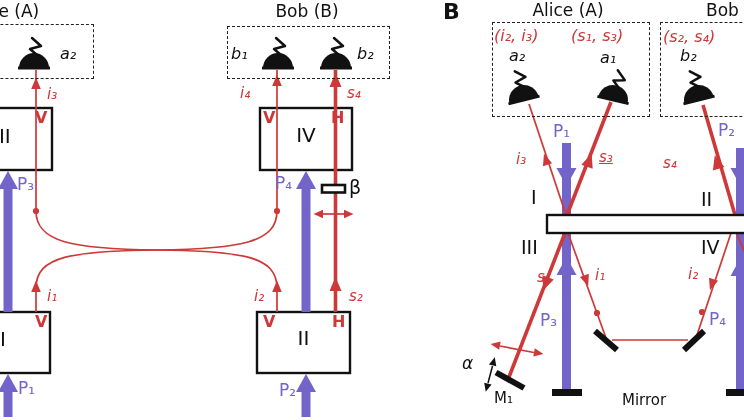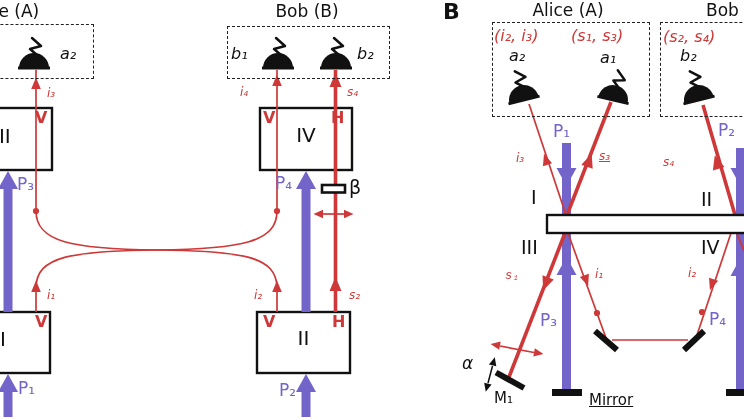--- a/index.html
+++ b/index.html
@@ -16,21 +16,21 @@
     font-family:"DejaVu Sans","Liberation Sans",sans-serif;
   }
   #fig svg{position:absolute;left:0;top:0;}
   .lbl{position:absolute;white-space:nowrap;line-height:1.05;}
   .t-title{font-size:17px;color:var(--ink);}
   .t-b{font-size:22px;font-weight:bold;color:var(--ink);}
   .t-roman{font-size:20px;color:var(--ink);}
   .t-roman-b{font-size:19px;color:var(--ink);}
   .t-pol{font-size:16px;font-weight:600;color:var(--red);}
   .t-pump{font-size:17px;color:var(--purple);}
-  .t-ph{font-size:12px;font-style:italic;color:var(--red);}
+  .t-ph{font-size:15px;font-style:italic;color:var(--red);}
   .t-det{font-size:16px;font-style:italic;color:var(--ink);}
   .t-modes{font-size:16px;font-style:italic;color:var(--red);}
   .t-plain{font-size:15px;color:var(--ink);}
   .t-greek{font-size:19px;color:var(--ink);}
   .t-alpha{font-size:17px;font-style:italic;color:var(--ink);}
   .ctr{text-align:center;}
   .dashbox{
     position:absolute;
     border:1.6px dashed #222;
     background:transparent;
@@ -215,22 +215,22 @@
   <div class="lbl t-det" style="left:680px;top:48px;">b₂</div>
   <div class="lbl t-pump" style="left:553px;top:123px;">P₁</div>
   <div class="lbl t-pump" style="left:718px;top:122px;">P₂</div>
   <div class="lbl t-ph" style="left:516px;top:152px;">i₃</div>
   <div class="lbl t-ph" style="left:599px;top:150px;text-decoration:underline;">s₃</div>
   <div class="lbl t-ph" style="left:663px;top:156px;">s₄</div>
   <div class="lbl t-roman-b" style="left:531px;top:188px;">I</div>
   <div class="lbl t-roman-b" style="left:701px;top:190px;">II</div>
   <div class="lbl t-roman-b" style="left:521px;top:238px;">III</div>
   <div class="lbl t-roman-b" style="left:701px;top:238px;">IV</div>
-  <div class="lbl t-ph" style="left:505px;top:270px;font-family:Liberation Mono, monospace;">s₁</div>
+  <div class="lbl t-ph" style="left:537px;top:270px;">s₁</div>
   <div class="lbl t-ph" style="left:595px;top:268px;">i₁</div>
   <div class="lbl t-ph" style="left:688px;top:267px;">i₂</div>
   <div class="lbl t-pump" style="left:540px;top:312px;">P₃</div>
   <div class="lbl t-pump" style="left:709px;top:311px;">P₄</div>
   <div class="lbl t-alpha" style="left:462px;top:355px;">α</div>
   <div class="lbl t-plain" style="left:494px;top:391px;">M₁</div>
-  <div class="lbl t-plain" style="left:589px;top:393px;text-decoration:underline;">Mirror</div>
+  <div class="lbl t-plain" style="left:622px;top:393px;">Mirror</div>
 
 </div>
 
 </body></html>

